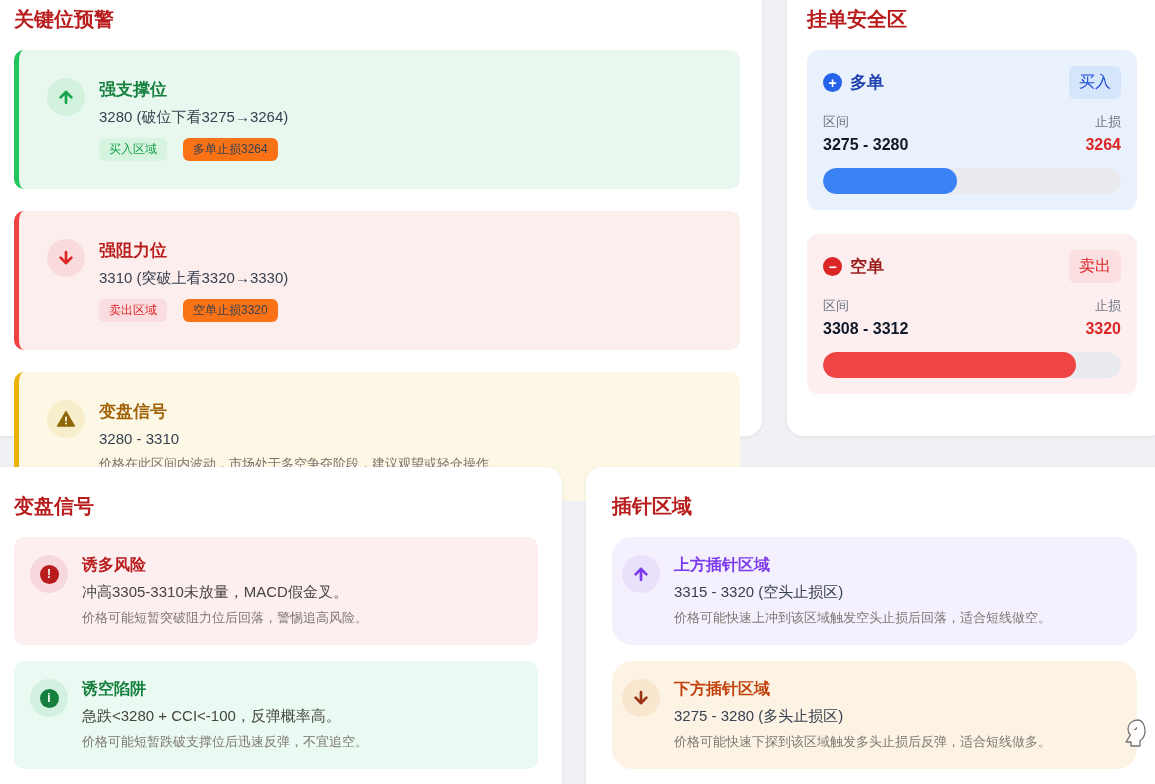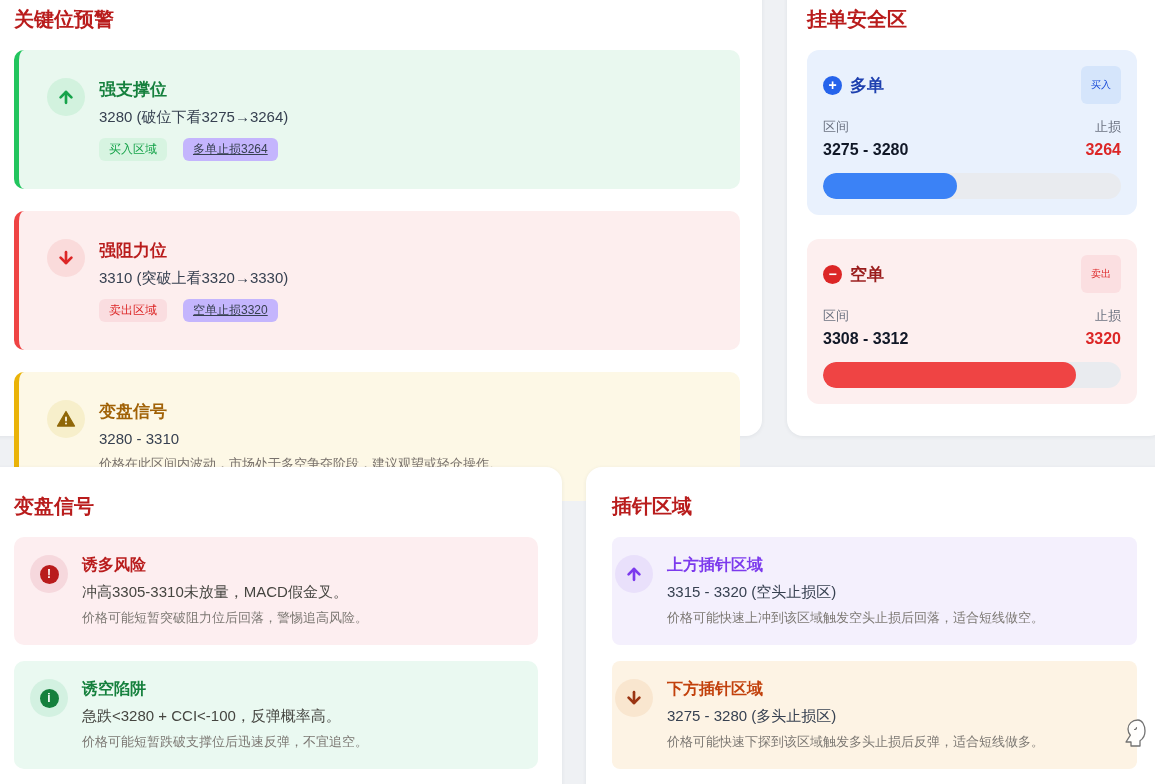--- a/index.html
+++ b/index.html
@@ -31,35 +31,35 @@
   .icircle-purple{background:#e9e0fb;color:#7c3aed;}
   .icircle-orange{background:#f9e6cf;color:#9a3412;}
   .a-title{font-size:17px;font-weight:700;margin-bottom:7px;}
   .t-green{color:#15803d;}.t-red{color:#b91c1c;}.t-yellow{color:#a16207;}
   .t-purple{color:#7c3aed;}.t-orange{color:#c2410c;}
   .a-value{font-size:15px;color:#374151;margin-bottom:11px;}
   .a-desc{font-size:13px;color:#78716c;margin-top:8px;}
   .badges{display:flex;gap:16px;}
   .badge{font-size:12px;padding:4px 10px;border-radius:6px;line-height:15px;}
   .badge-green{background:#d7f4e1;color:#16a34a;}
-  .badge-gray{background:#c4b5fd;color:#374151;text-decoration:underline;}
+  .badge-gray{background:#f97316;color:#374151;}
   .badge-red{background:#fadde0;color:#dc2626;}
 
   
   .order-box{border-radius:12px;padding:16px;margin-bottom:24px;box-sizing:border-box;}
   .order-long{background:#e9f1fd;}
   .order-short{background:#fdefef;}
   .o-head{display:flex;align-items:center;justify-content:space-between;margin-bottom:14px;}
   .o-name{display:flex;align-items:center;gap:8px;font-size:17px;font-weight:700;}
   .o-name-long{color:#1e40af;}
   .o-name-short{color:#991b1b;}
   .sign-circle{width:19px;height:19px;border-radius:50%;color:#fff;display:flex;align-items:center;justify-content:center;font-size:14px;font-weight:700;line-height:1;}
   .sign-long{background:#2563eb;}
   .sign-short{background:#dc2626;}
-  .side-badge{font-size:10px;padding:12px 10px;border-radius:6px;}
+  .side-badge{font-size:16px;padding:6px 10px;border-radius:6px;}
   .side-long{background:#d5e5fb;color:#1d4ed8;}
   .side-short{background:#fbdfe1;color:#dc2626;}
   .o-labels{display:flex;justify-content:space-between;font-size:13px;color:#6b7280;margin-bottom:5px;}
   .o-values{display:flex;justify-content:space-between;font-size:16px;font-weight:700;}
   .o-range{color:#111827;}
   .o-stop{color:#dc2626;}
   .bar{height:26px;border-radius:13px;background:#e9ebef;margin-top:14px;overflow:hidden;}
   .fill{height:100%;border-radius:13px;}
   .fill-long{background:#3b82f6;}
   .fill-short{background:#ef4444;}
@@ -72,21 +72,21 @@
   .sig-outer-risk{background:#f6d8dd;}
   .sig-outer-trap{background:#d3f1e1;}
   .sig-inner{width:19px;height:19px;border-radius:50%;color:#fff;display:flex;align-items:center;justify-content:center;font-size:12px;font-weight:700;line-height:1;}
   .sig-inner-risk{background:#b91c1c;}
   .sig-inner-trap{background:#15803d;}
   .s-title{font-size:16px;font-weight:700;margin-bottom:7px;}
   .s-line1{font-size:15px;color:#454540;margin-bottom:7px;}
   .s-line2{font-size:13px;color:#7c7873;}
 
   
-  .pin-box{display:flex;gap:14px;border-radius:8px;padding:18px 3px;margin-bottom:16px;box-sizing:border-box;}
+  .pin-box{display:flex;gap:14px;border-radius:20px;padding:18px 10px;margin-bottom:16px;box-sizing:border-box;}
   .pin-upper{background:#f4f0fd;}
   .pin-lower{background:#fdf3e4;}
 
   .arrow-icon svg{display:block;}
 
   
   .watermark{
     position:absolute;right:6px;top:717px;display:flex;align-items:center;gap:5px;
     color:#ffffff;font-size:28px;font-weight:700;letter-spacing:1px;
     text-shadow:-1px 0 0 rgba(90,90,90,.6),1px 0 0 rgba(90,90,90,.6),

